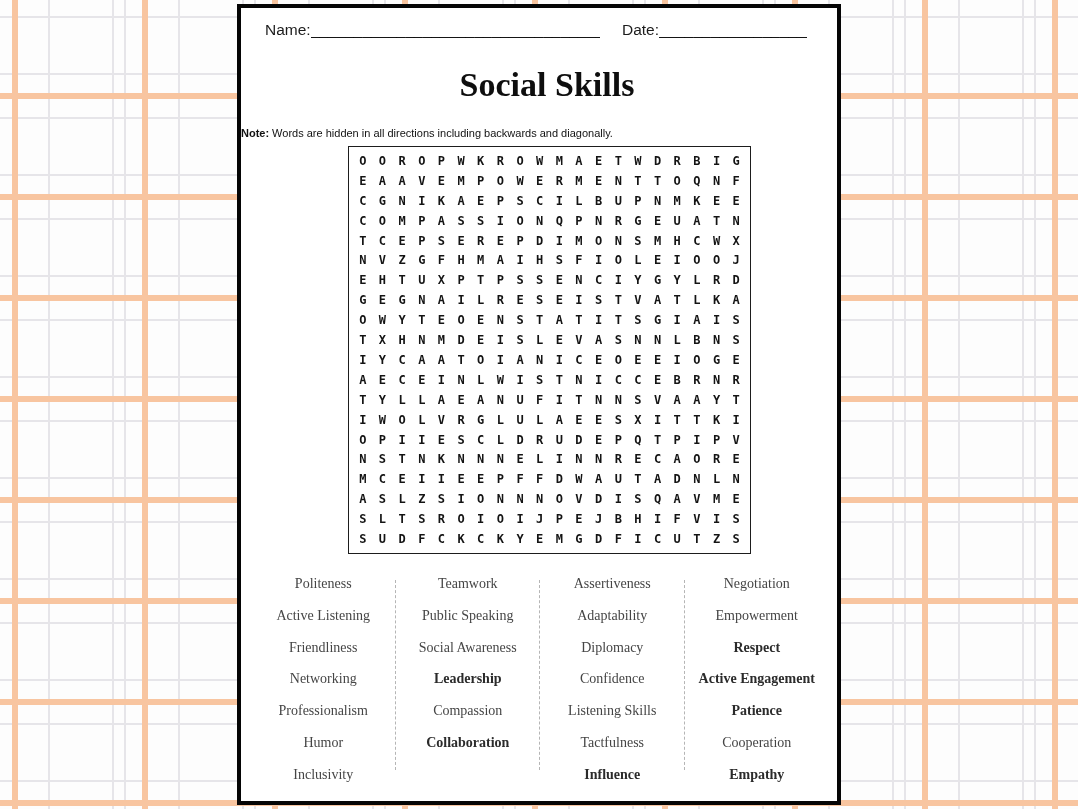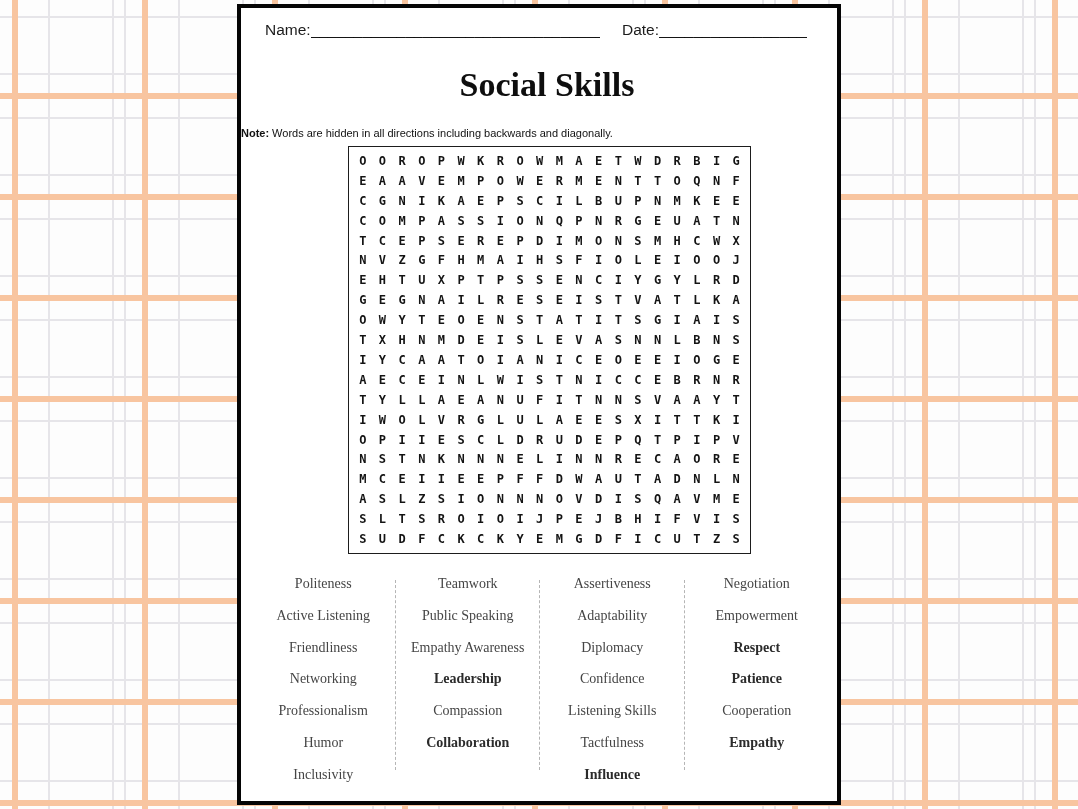--- a/index.html
+++ b/index.html
@@ -535,38 +535,39 @@
           <div class="word">Active Listening</div>
           <div class="word">Friendliness</div>
           <div class="word">Networking</div>
           <div class="word">Professionalism</div>
           <div class="word">Humor</div>
           <div class="word">Inclusivity</div>
         </div>
       <div class="word-col">
           <div class="word">Teamwork</div>
           <div class="word">Public Speaking</div>
-          <div class="word">Empathy Awareness</div>
+          <div class="word">Social Awareness</div>
           <div class="word bold">Leadership</div>
           <div class="word">Compassion</div>
           <div class="word bold">Collaboration</div>
         </div>
       <div class="word-col">
           <div class="word">Assertiveness</div>
           <div class="word">Adaptability</div>
           <div class="word">Diplomacy</div>
           <div class="word">Confidence</div>
           <div class="word">Listening Skills</div>
           <div class="word">Tactfulness</div>
           <div class="word bold">Influence</div>
         </div>
       <div class="word-col">
           <div class="word">Negotiation</div>
           <div class="word">Empowerment</div>
           <div class="word bold">Respect</div>
+          <div class="word bold">Active Engagement</div>
           <div class="word bold">Patience</div>
           <div class="word">Cooperation</div>
           <div class="word bold">Empathy</div>
         </div>
     </div>
 
     <div class="divider d1"></div>
     <div class="divider d2"></div>
     <div class="divider d3"></div>
 

